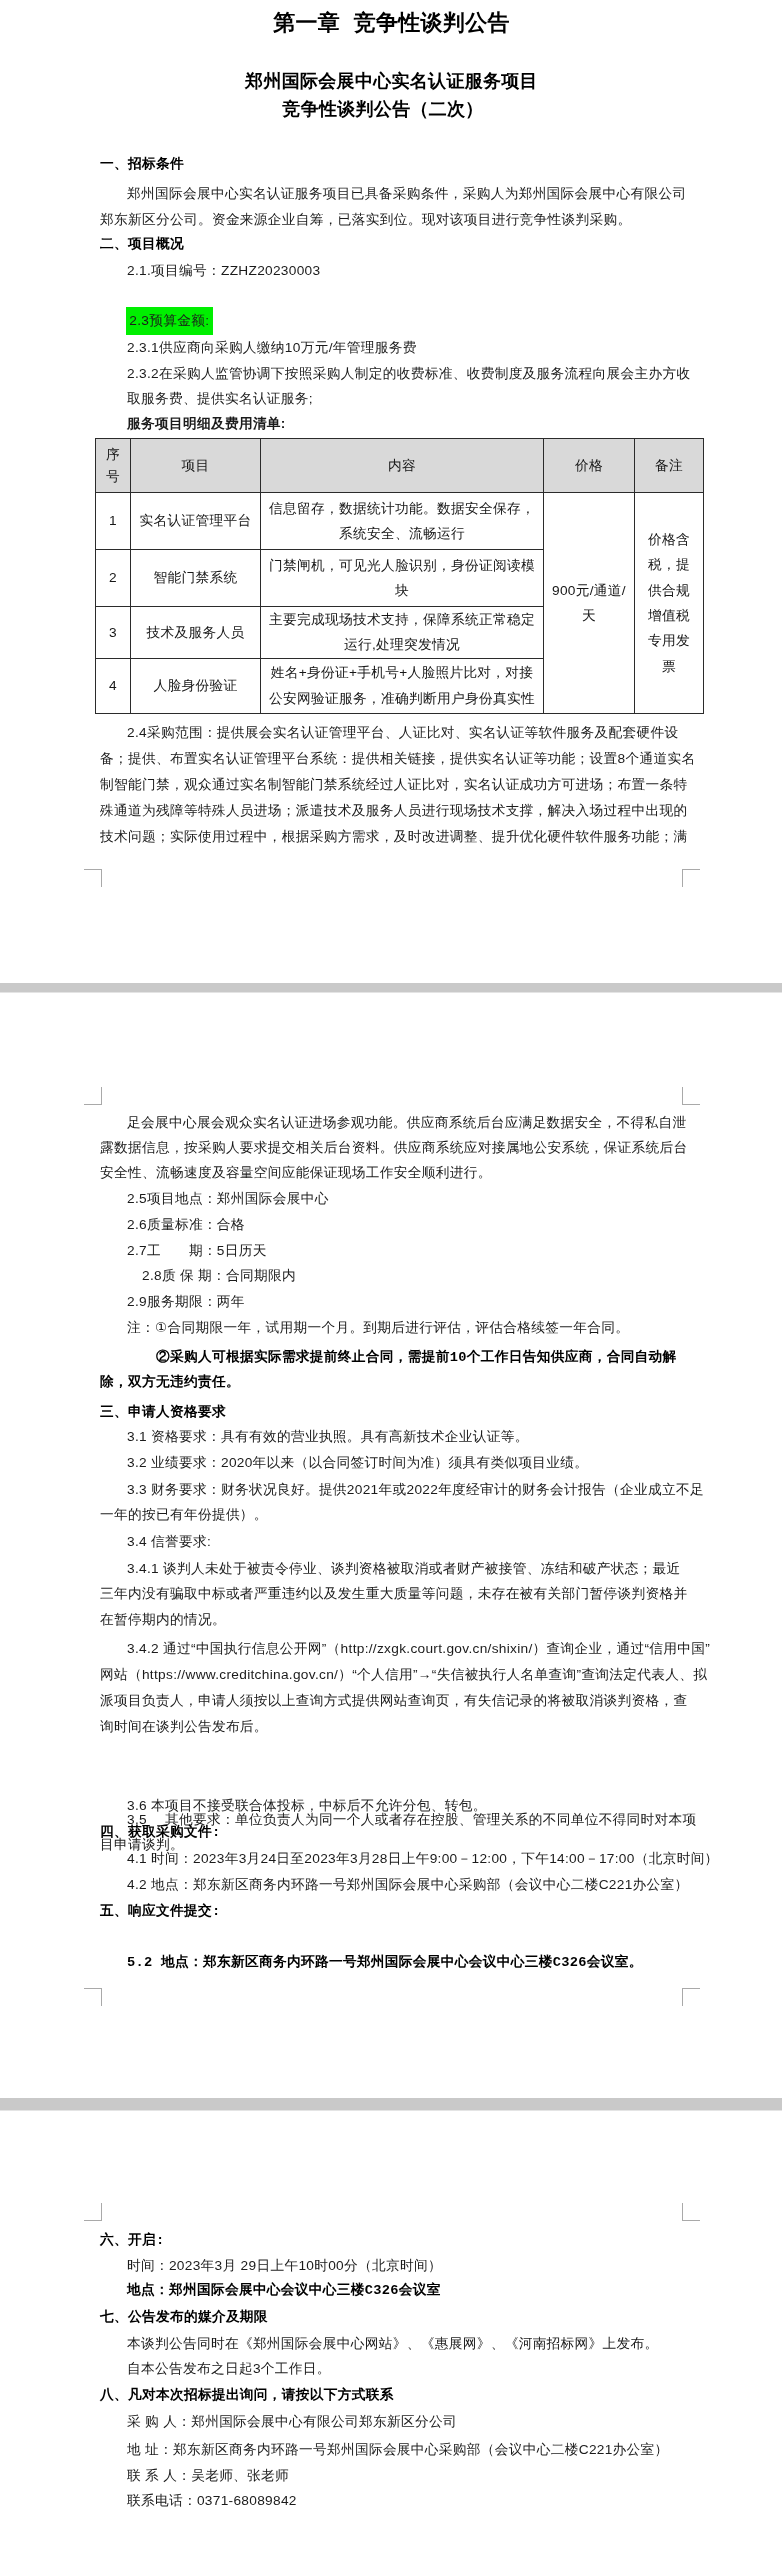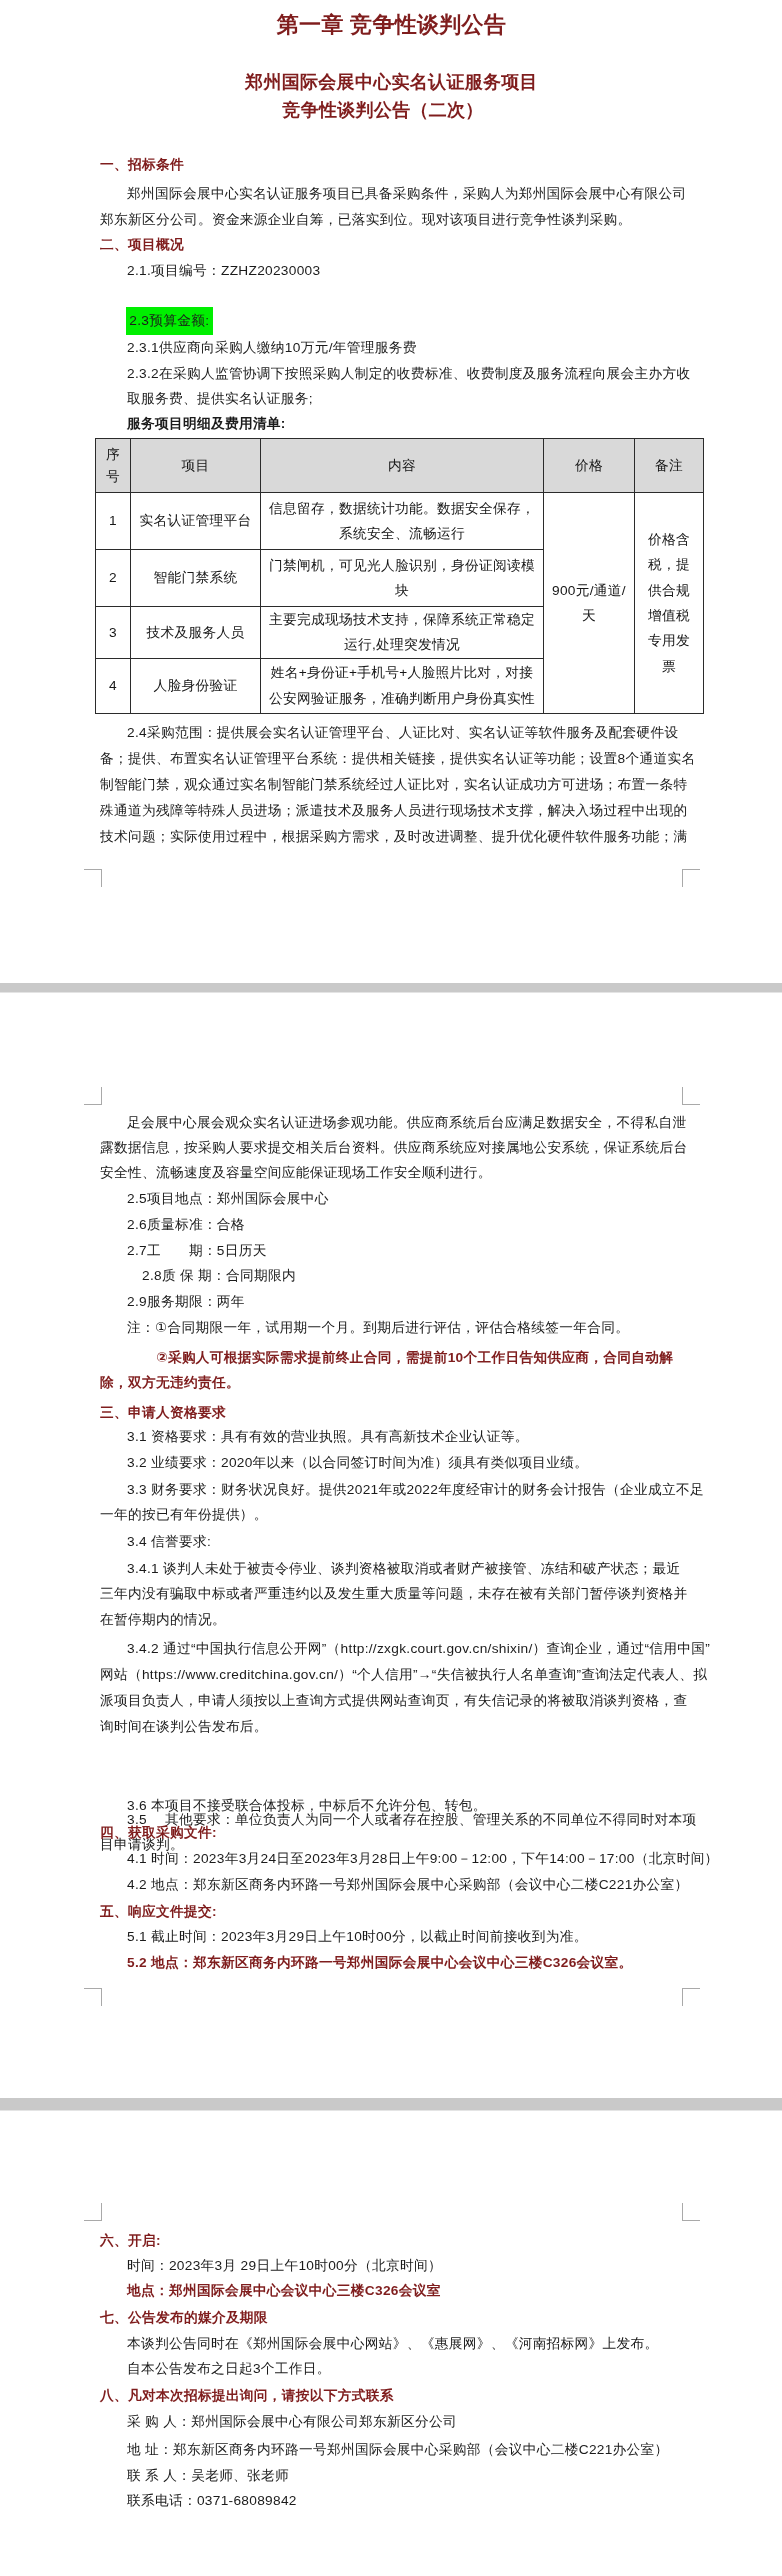--- a/index.html
+++ b/index.html
@@ -6,21 +6,21 @@
   body{
     width:783px;height:2576px;position:relative;background:#ffffff;
     font-family:"Liberation Sans","DejaVu Sans",sans-serif;
     color:#1b1b1b;overflow:hidden;
   }
   #doc{position:absolute;inset:0;}
   .blk{
     position:absolute;font-size:13.7px;line-height:25.4px;white-space:pre;
     color:#1b1b1b;letter-spacing:0.3px;
   }
-  .bold{font-weight:700;color:#7f1d1d;}
+  .bold{font-weight:700;color:#000000;font-family:Liberation Mono, monospace;}
   .hl{background:var(--hl,#00ef00);padding:1.3px 3.3px;}
   .sep{position:absolute;left:0;width:783px;background:#c9c9c9;border-bottom:0.7px solid #e4e4e4;}
   .mark{position:absolute;width:17px;height:17px;}
   .mark.bl{border-top:0.7px solid #a9a9a9;border-right:0.7px solid #a9a9a9;}
   .mark.br{border-top:0.7px solid #a9a9a9;border-left:0.7px solid #a9a9a9;}
   .mark.tl{border-bottom:0.7px solid #a9a9a9;border-right:0.7px solid #a9a9a9;}
   .mark.tr{border-bottom:0.7px solid #a9a9a9;border-left:0.7px solid #a9a9a9;}
   table.fee{
     position:absolute;left:95px;top:438px;width:609px;
     border-collapse:collapse;table-layout:fixed;
@@ -144,21 +144,20 @@
 网站（https://www.creditchina.gov.cn/）“个人信用”→“失信被执行人名单查询”查询法定代表人、拟
 派项目负责人，申请人须按以上查询方式提供网站查询页，有失信记录的将被取消谈判资格，查
 询时间在谈判公告发布后。</div>
     <div class="blk" style="top: 1807px; left: 100px; line-height: 25.4px; text-indent: 27px;">3.5　 其他要求：单位负责人为同一个人或者存在控股、管理关系的不同单位不得同时对本项
 目申请谈判。</div>
     <div class="blk" style="top: 1793px; left: 127px;">3.6 本项目不接受联合体投标，中标后不允许分包、转包。</div>
     <div class="blk bold" style="top: 1820px; left: 100px;">四、获取采购文件:</div>
     <div class="blk" style="top: 1846px; left: 127px;">4.1 时间：2023年3月24日至2023年3月28日上午9:00－12:00，下午14:00－17:00（北京时间）</div>
     <div class="blk" style="top: 1872px; left: 127px;">4.2 地点：郑东新区商务内环路一号郑州国际会展中心采购部（会议中心二楼C221办公室）</div>
     <div class="blk bold" style="top: 1899px; left: 100px;">五、响应文件提交:</div>
-    <div class="blk" style="top: 1924px; left: 127px;">5.1 截止时间：2023年3月29日上午10时00分，以截止时间前接收到为准。</div>
     <div class="blk bold" style="top: 1950px; left: 127px;">5.2 地点：郑东新区商务内环路一号郑州国际会展中心会议中心三楼C326会议室。</div>
     <div class="blk bold" style="top: 2228px; left: 100px;">六、开启:</div>
     <div class="blk" style="top: 2253px; left: 127px;">时间：2023年3月 29日上午10时00分（北京时间）</div>
     <div class="blk bold" style="top: 2278px; left: 127px;">地点：郑州国际会展中心会议中心三楼C326会议室</div>
     <div class="blk bold" style="top: 2305px; left: 100px;">七、公告发布的媒介及期限</div>
     <div class="blk" style="top: 2331px; left: 127px;">本谈判公告同时在《郑州国际会展中心网站》、《惠展网》、《河南招标网》上发布。</div>
     <div class="blk" style="top: 2356px; left: 127px;">自本公告发布之日起3个工作日。</div>
     <div class="blk bold" style="top: 2383px; left: 100px;">八、凡对本次招标提出询问，请按以下方式联系</div>
     <div class="blk" style="top: 2409px; left: 127px;">采 购 人：郑州国际会展中心有限公司郑东新区分公司</div>
     <div class="blk" style="top: 2437px; left: 127px;">地 址：郑东新区商务内环路一号郑州国际会展中心采购部（会议中心二楼C221办公室）</div>

